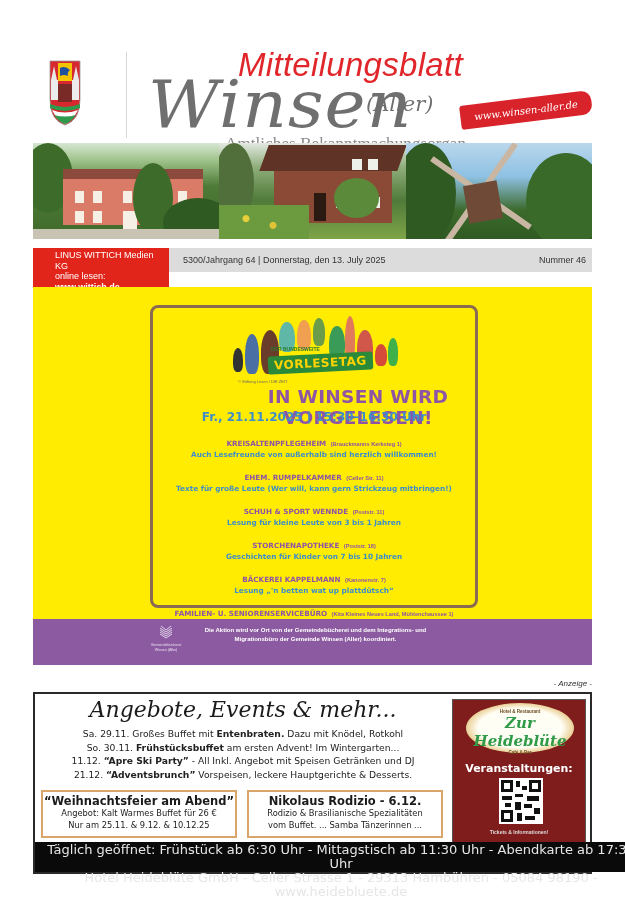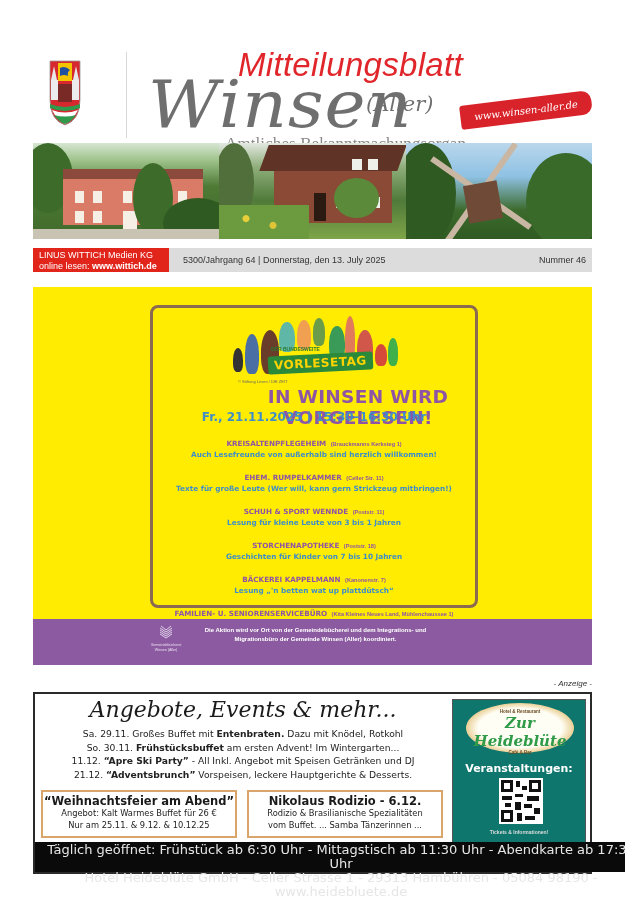--- a/index.html
+++ b/index.html
@@ -28,21 +28,21 @@
   .house-timber { position: absolute; left: 55px; top: 14px; width: 118px; height: 66px; background: #8b4a35; }
   .house-timber .roof { position: absolute; left: -10px; top: -12px; width: 138px; height: 26px; background: #5f3427; transform: skewX(-20deg); }
   .house-timber .win { position: absolute; width: 10px; height: 11px; background: #eef0ea; }
   .flowers { position: absolute; left: 0; bottom: 0; width: 90px; height: 34px; background: radial-gradient(circle at 30% 40%, #e6cf3a 0 3px, transparent 4px), radial-gradient(circle at 60% 60%, #e0c437 0 3px, transparent 4px), #6c9b3f; }
   .mill-body { position: absolute; left: 60px; top: 40px; width: 34px; height: 38px; background: #6f4a36; transform: rotate(-10deg); }
   .mill-blade { position: absolute; left: 72px; top: -10px; width: 6px; height: 120px; background: #c9b7a3; transform: rotate(35deg); }
   .mill-blade.b2 { transform: rotate(-55deg); }
 
   
   .issue-bar { position: absolute; left: 33px; top: 248px; width: 559px; height: 24px; background: #dcdcdc; }
-  .publisher-box { position: absolute; left: 0; top: 0; width: 136px; height: 24px; background: #e1251b; color: #ffffff; font-size: 9px; line-height: 10.5px; padding: 2px 0 0 6px; }
+  .publisher-box { position: absolute; left: 0; top: 0; width: 136px; height: 39px; background: #e1251b; color: #ffffff; font-size: 9px; line-height: 10.5px; padding: 2px 0 0 22px; }
   .publisher-box b { font-weight: bold; }
   .issue-info { position: absolute; left: 150px; top: 7px; font-size: 9px; color: #333; }
   .issue-number { position: absolute; right: 6px; top: 7px; font-size: 9px; color: #333; }
 
   
   .poster { position: absolute; left: 33px; top: 287px; width: 559px; height: 378px; background: #ffec00; }
   .poster-box { position: absolute; left: 117px; top: 18px; width: 328px; height: 303px; border: 3px solid #8b6a52; border-radius: 8px; }
   .poster-illustration { position: absolute; left: 80px; top: 8px; width: 168px; height: 62px; }
   .char { position: absolute; border-radius: 50% 50% 35% 35%; }
   .vorlese-logo { position: absolute; left: 35px; top: 38px; padding: 2px 6px; background: #2a8a3a; color: #ffd400; font-size: 12px; font-weight: bold; letter-spacing: 0.5px; border-radius: 3px; transform: rotate(-3deg); font-family: "DejaVu Sans", sans-serif; }
@@ -65,21 +65,21 @@
   .ad-label { position: absolute; right: 33px; top: 679px; font-size: 8px; font-style: italic; color: #333; }
   .ad { position: absolute; left: 33px; top: 692px; width: 559px; height: 182px; border: 2px solid #2a2a2a; background: #ffffff; }
   .ad-headline { position: absolute; left: 0; top: 3px; width: 416px; text-align: center; font-size: 22px; color: #1a1a1a; font-family: "DejaVu Serif", serif; font-style: italic; }
   .ad-lines { position: absolute; left: 0; top: 33px; width: 416px; text-align: center; font-size: 9.2px; line-height: 13.5px; color: #222; font-family: "DejaVu Sans", sans-serif; }
   .ad-lines b { font-weight: bold; }
   .ad-box { position: absolute; top: 96px; height: 48px; border: 2px solid #d9a56b; text-align: center; }
   .ad-box-1 { left: 6px; width: 196px; }
   .ad-box-2 { left: 212px; width: 196px; }
   .ad-box-title { font-size: 11.5px; font-weight: bold; color: #1a1a1a; margin-top: 2px; font-family: "DejaVu Sans", sans-serif; }
   .ad-box-text { font-size: 8.3px; line-height: 11.5px; color: #222; font-family: "DejaVu Sans", sans-serif; }
-  .ad-side { position: absolute; left: 417px; top: 5px; width: 134px; height: 148px; background: #0f766e; border: 1px solid #555; }
+  .ad-side { position: absolute; left: 417px; top: 5px; width: 134px; height: 148px; background: #7f1d1d; border: 1px solid #555; }
   .hotel-logo { position: absolute; left: 13px; top: 3px; width: 108px; height: 50px; border-radius: 50%; background: radial-gradient(ellipse, #fffef5 55%, #e4c27a 75%, #b48a3a 100%); text-align: center; }
   .hotel-top { font-size: 4.5px; color: #6a4a20; margin-top: 6px; font-weight: bold; }
   .hotel-name { font-size: 15px; color: #2f9b48; font-family: "DejaVu Serif", serif; font-style: italic; font-weight: bold; line-height: 18px; }
   .hotel-bottom { font-size: 4.5px; color: #6a4a20; font-weight: bold; }
   .events-title { position: absolute; left: 0; top: 62px; width: 100%; text-align: center; font-size: 11px; font-weight: bold; color: #ffffff; font-family: "DejaVu Sans", sans-serif; }
   .qr { position: absolute; left: 46px; top: 78px; width: 44px; height: 46px; background: #ffffff; }
   .qr-cell { position: absolute; background: #111; }
   .tickets { position: absolute; left: 0; top: 129px; width: 100%; text-align: center; font-size: 5px; font-weight: bold; color: #dddddd; }
   .ad-footer { position: absolute; left: 0; top: 148px; width: 612px; height: 30px; background: #0a0a0a; color: #e6e6e6; text-align: center; font-size: 13px; line-height: 14px; padding-top: 1px; font-family: "DejaVu Sans", sans-serif; }
 </style>

